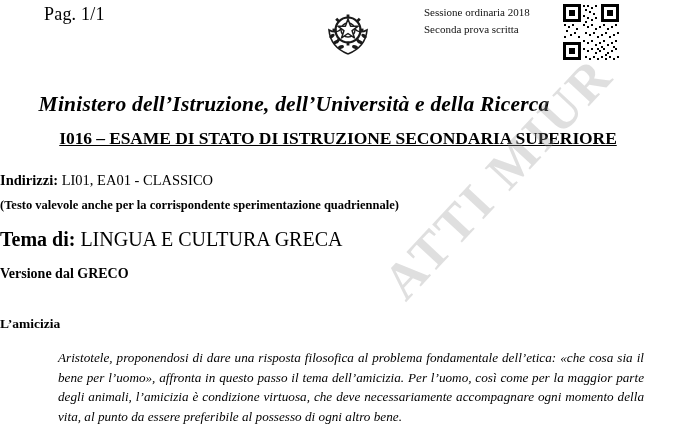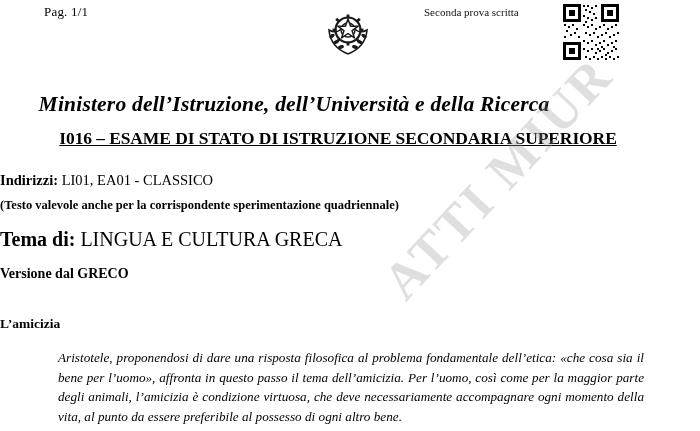--- a/index.html
+++ b/index.html
@@ -26,21 +26,21 @@
     position: absolute;
     top: 0;
     left: 0;
     width: 700px;
     height: 66px;
   }
   .page-number {
     position: absolute;
     left: 44px;
     top: 4px;
-    font-size: 13px;
+    font-size: 18px;
     font-family: "Liberation Serif", serif;
     letter-spacing: 0.2px;
   }
   .emblem {
     position: absolute;
     left: 324px;
     top: 6px;
     width: 48px;
     height: 52px;
   }
@@ -185,20 +185,21 @@
           <rect x="33.0" y="12.2" width="2.8" height="4" transform="rotate(45 34.4 14.2)"></rect>
           <rect x="12.2" y="33.0" width="2.8" height="4" transform="rotate(45 13.6 35.0)"></rect>
           <rect x="33.0" y="33.0" width="2.8" height="4" transform="rotate(-45 34.4 35.0)"></rect>
         </g>
 
         <path d="M24 13 L26.6 20.2 L34.2 20.2 L28.1 24.7 L30.4 31.9 L24 27.5 L17.6 31.9 L19.9 24.7 L13.8 20.2 L21.4 20.2 Z" fill="#ffffff" stroke="#1a1a1a" stroke-width="1.5" stroke-linejoin="round"></path>
       </svg>
     </div>
 
     <div class="session-block">
+      <div>Sessione ordinaria 2018</div>
       <div>Seconda prova scritta</div>
     </div>
 
     <div class="qr">
       <svg viewBox="0 0 60 60" width="60" height="60" aria-hidden="true">
         <rect x="0" y="0" width="60" height="60" fill="#ffffff"></rect>
         <g fill="#000000">
 
           <path d="M2 2 h18 v18 h-18 z M5 5 v12 h12 v-12 z"></path>
           <rect x="8" y="8" width="6" height="6"></rect>

